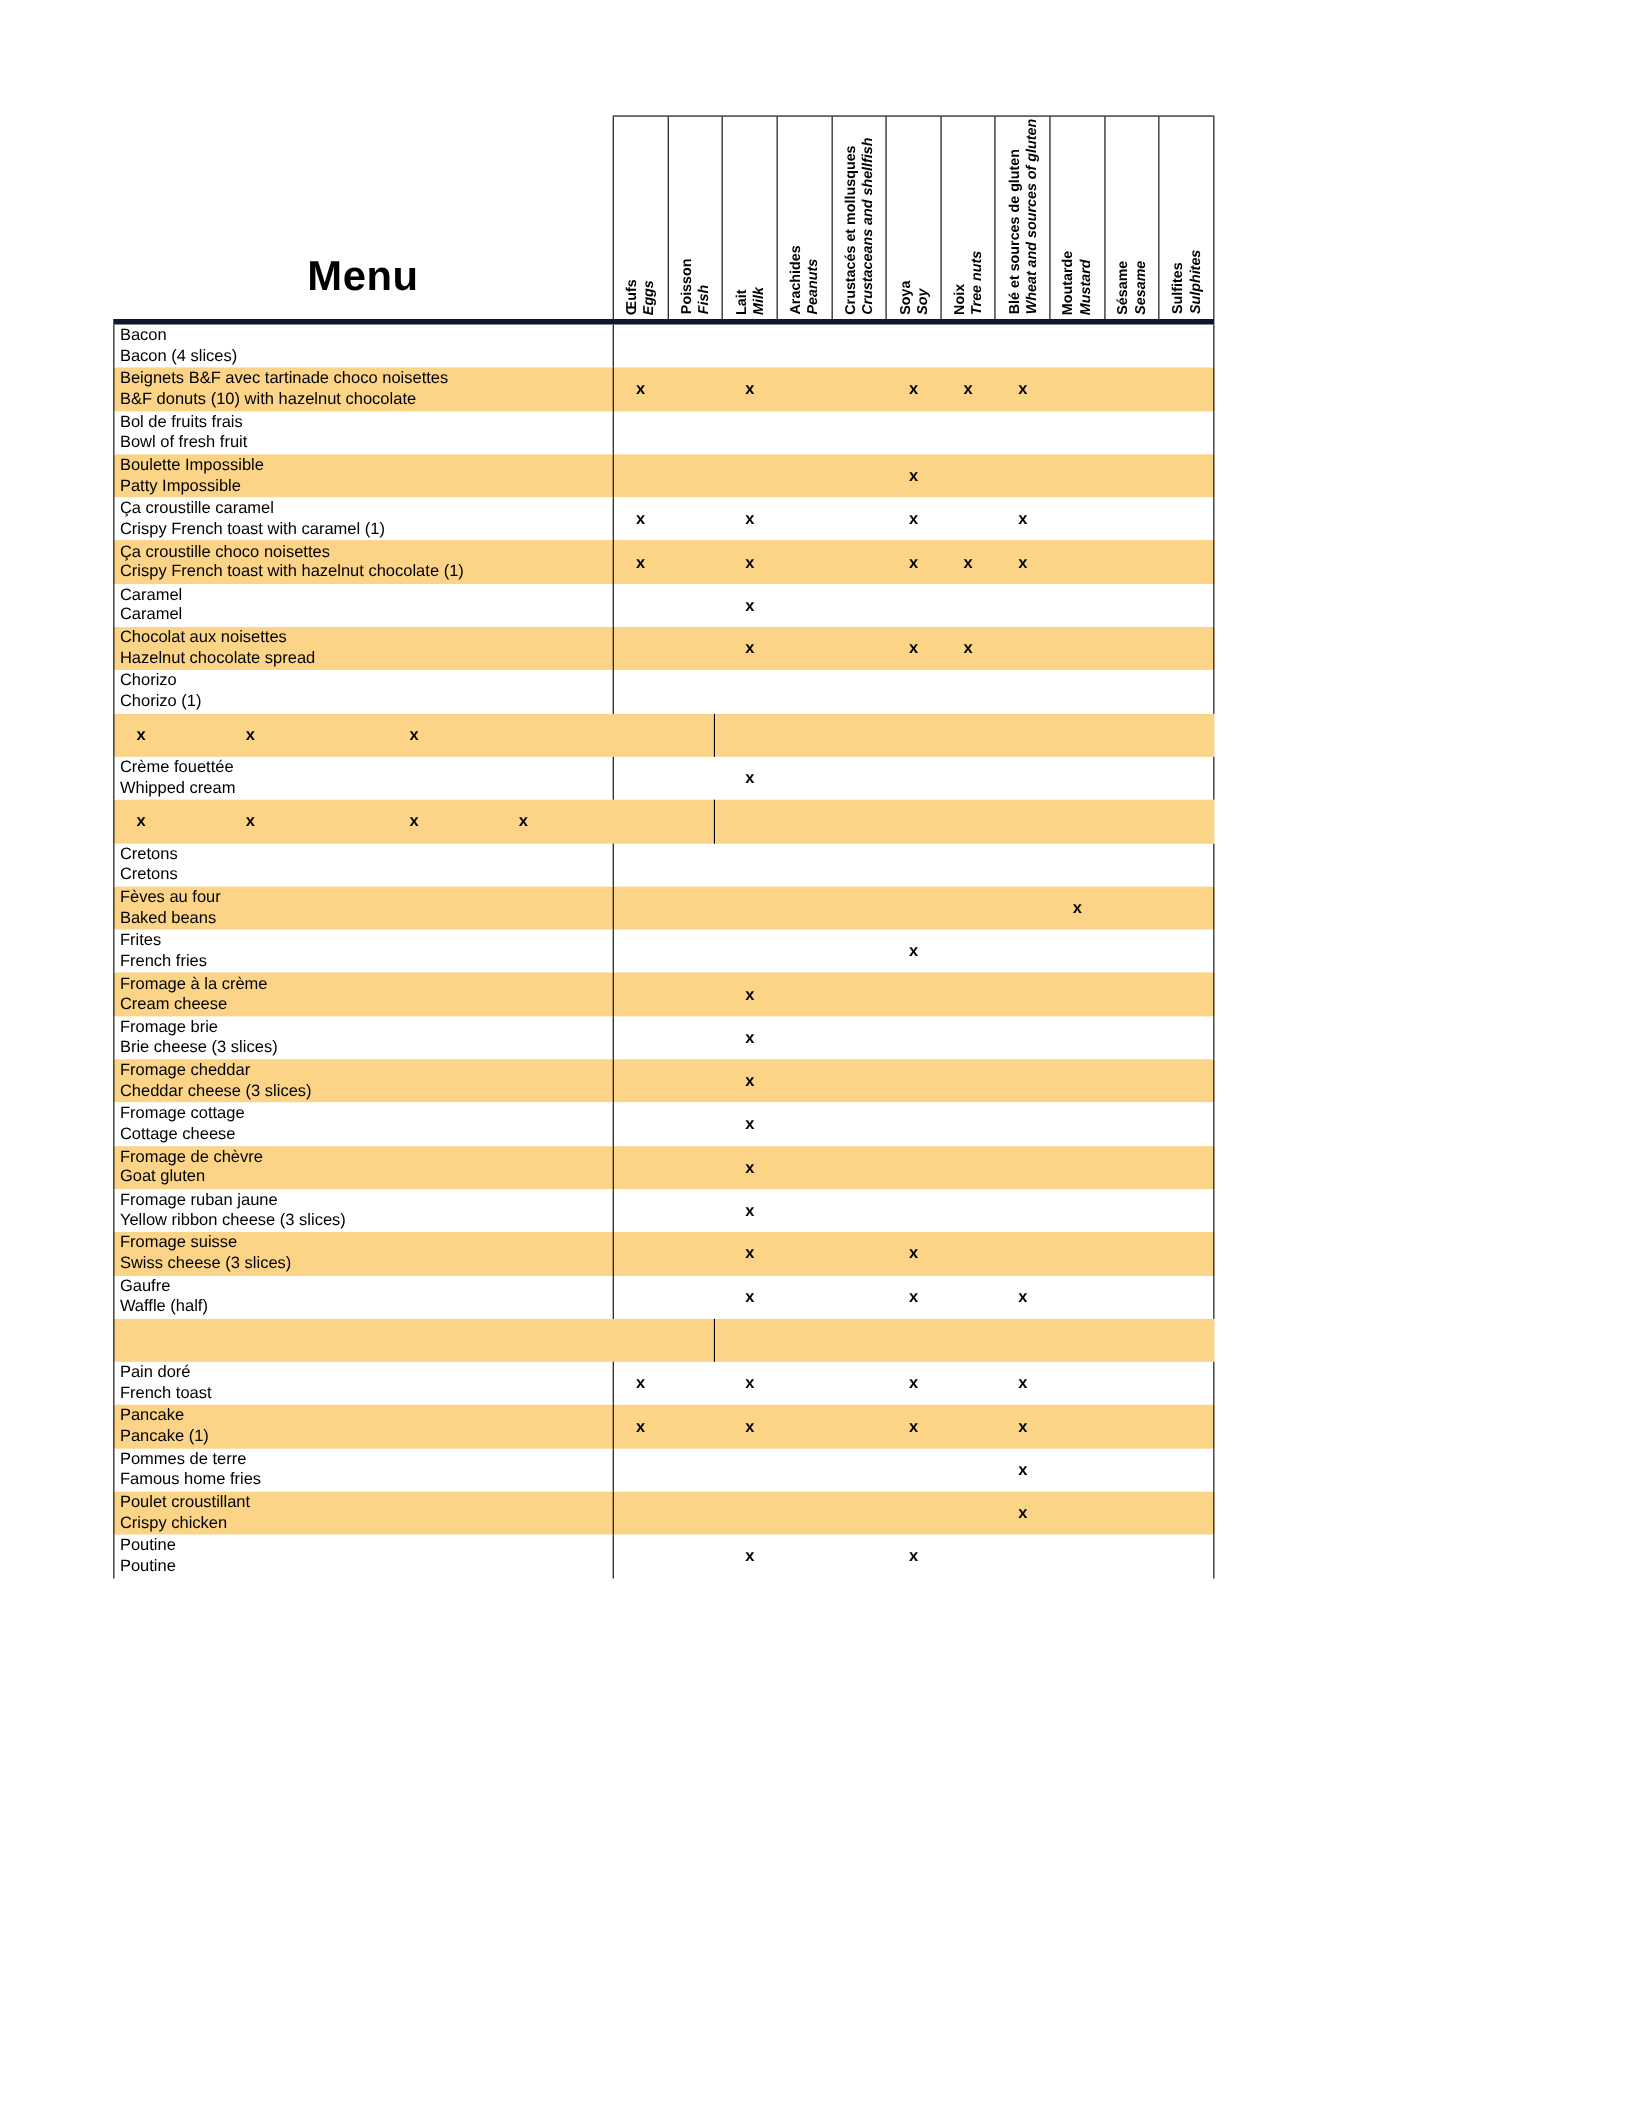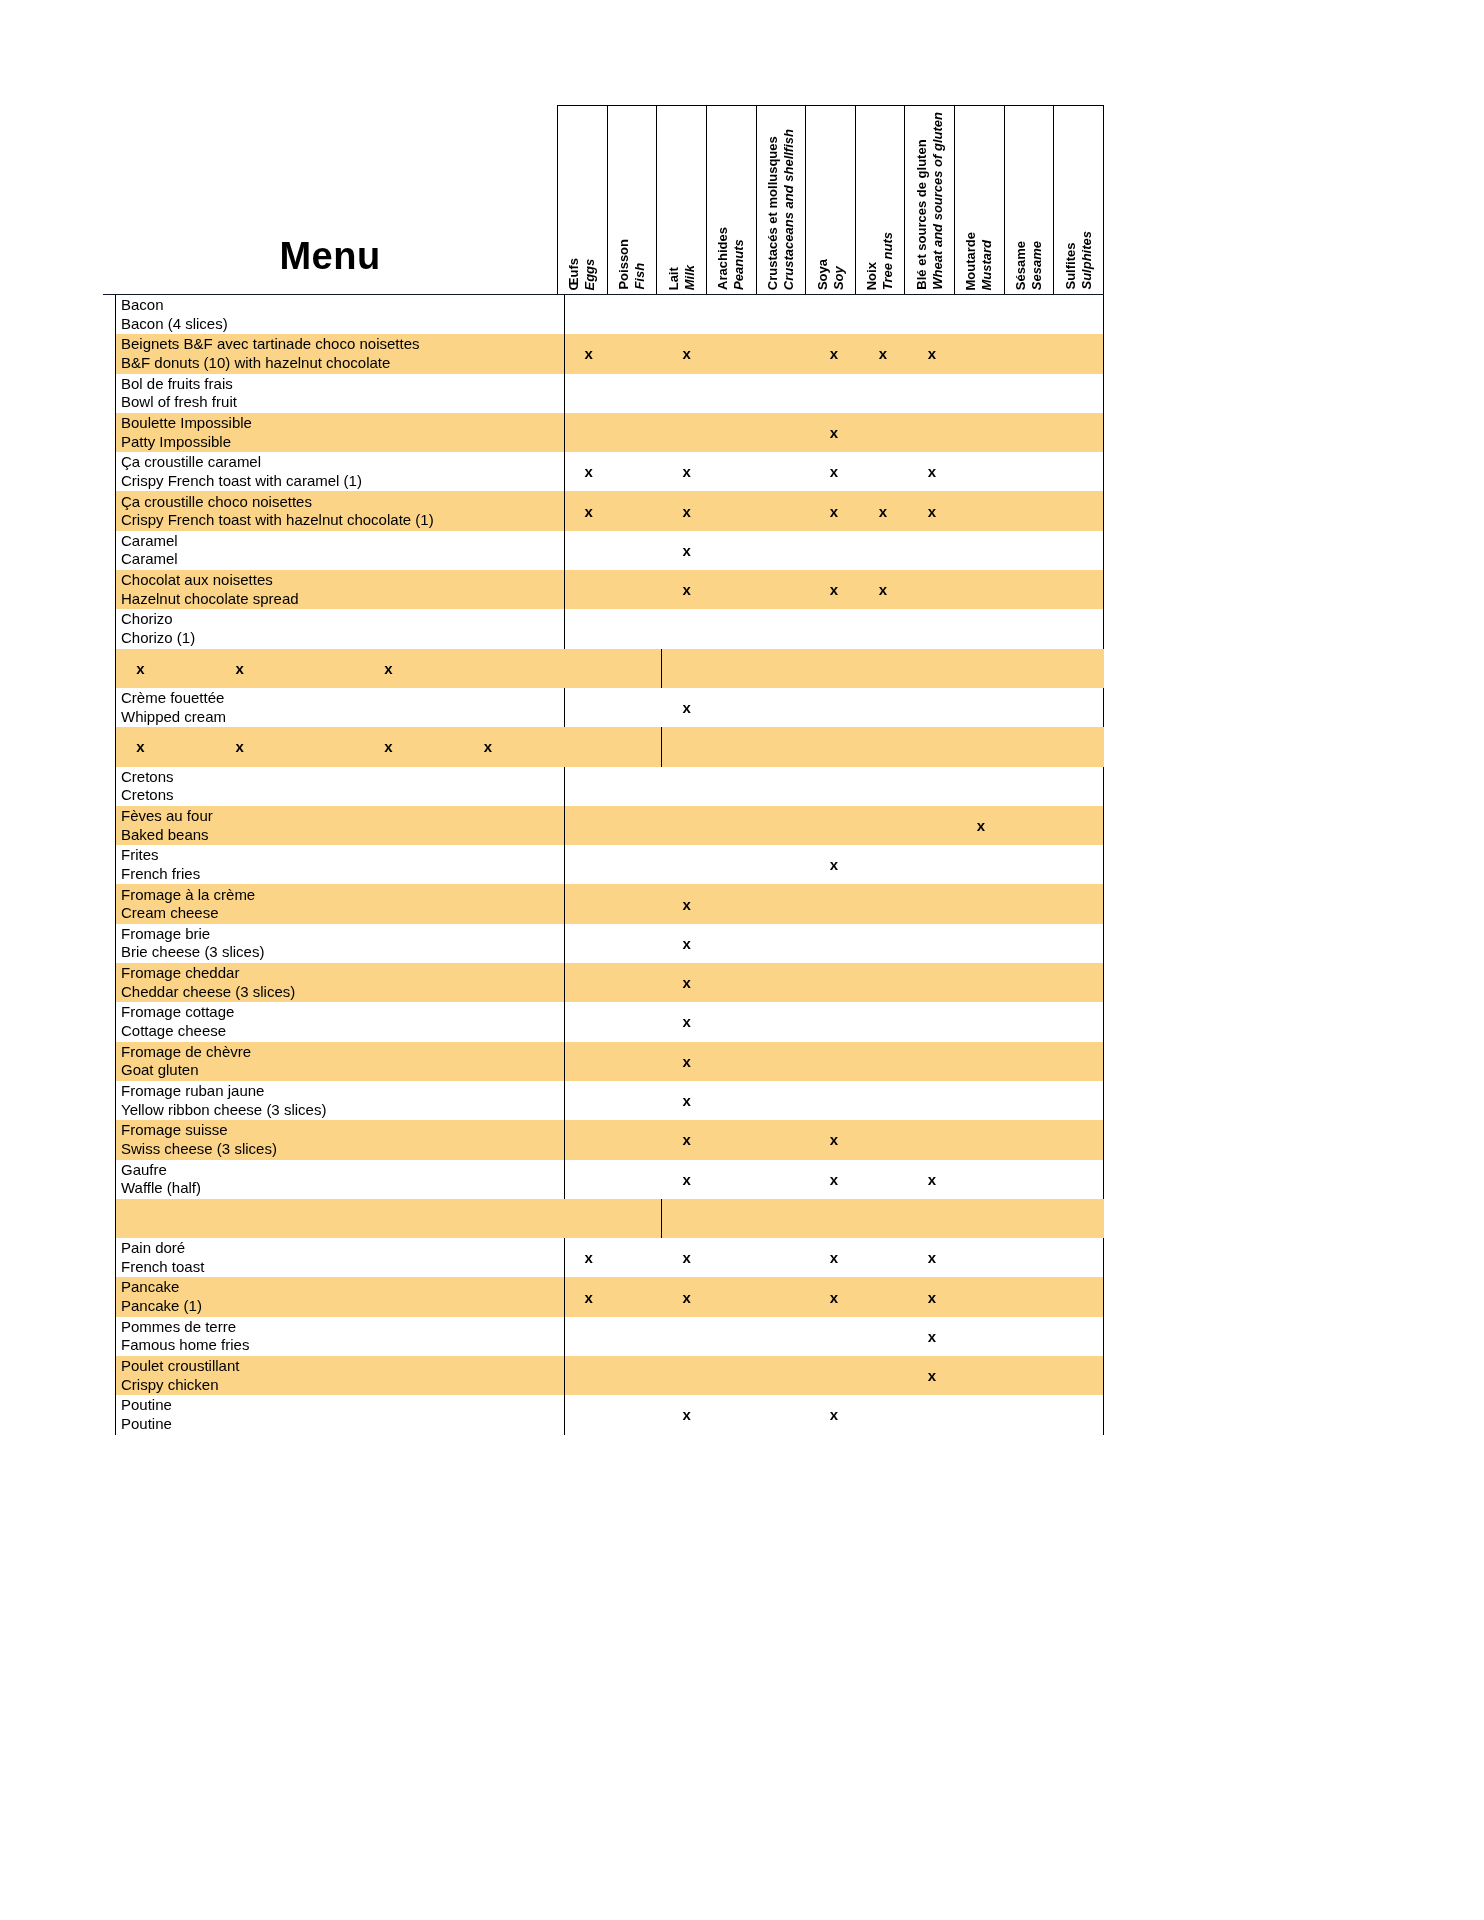--- a/index.html
+++ b/index.html
@@ -15,21 +15,21 @@
   }
   .table {
     position: absolute;
     left: 103px;
     top: 105px;
     width: 1001px;
   }
   .thead {
     display: flex;
     height: 190px;
-    border-bottom: 1px solid #0f172a;
+    border-bottom: 5px solid #0f172a;
   }
   .name-head {
     width: 454px;
     display: flex;
     align-items: flex-end;
     justify-content: center;
   }
   .menu-title {
     font-size: 38px;
     font-weight: bold;
@@ -55,21 +55,20 @@
     font-size: 13px;
     font-weight: bold;
     line-height: 16px;
     padding: 4px 0 6px 0;
     white-space: nowrap;
   }
   .vert .en { font-style: italic; }
   .row {
     display: flex;
     height: 39.31px;
-    margin-left: 12px;
   }
   .row.hl { background: var(--hl, #FBD488); }
   .name-cell {
     width: 454px;
     border-left: 1px solid #000;
     padding: 0 4px 0 5px;
     font-size: 15px;
     line-height: 18.6px;
     display: flex;
     flex-direction: column;

